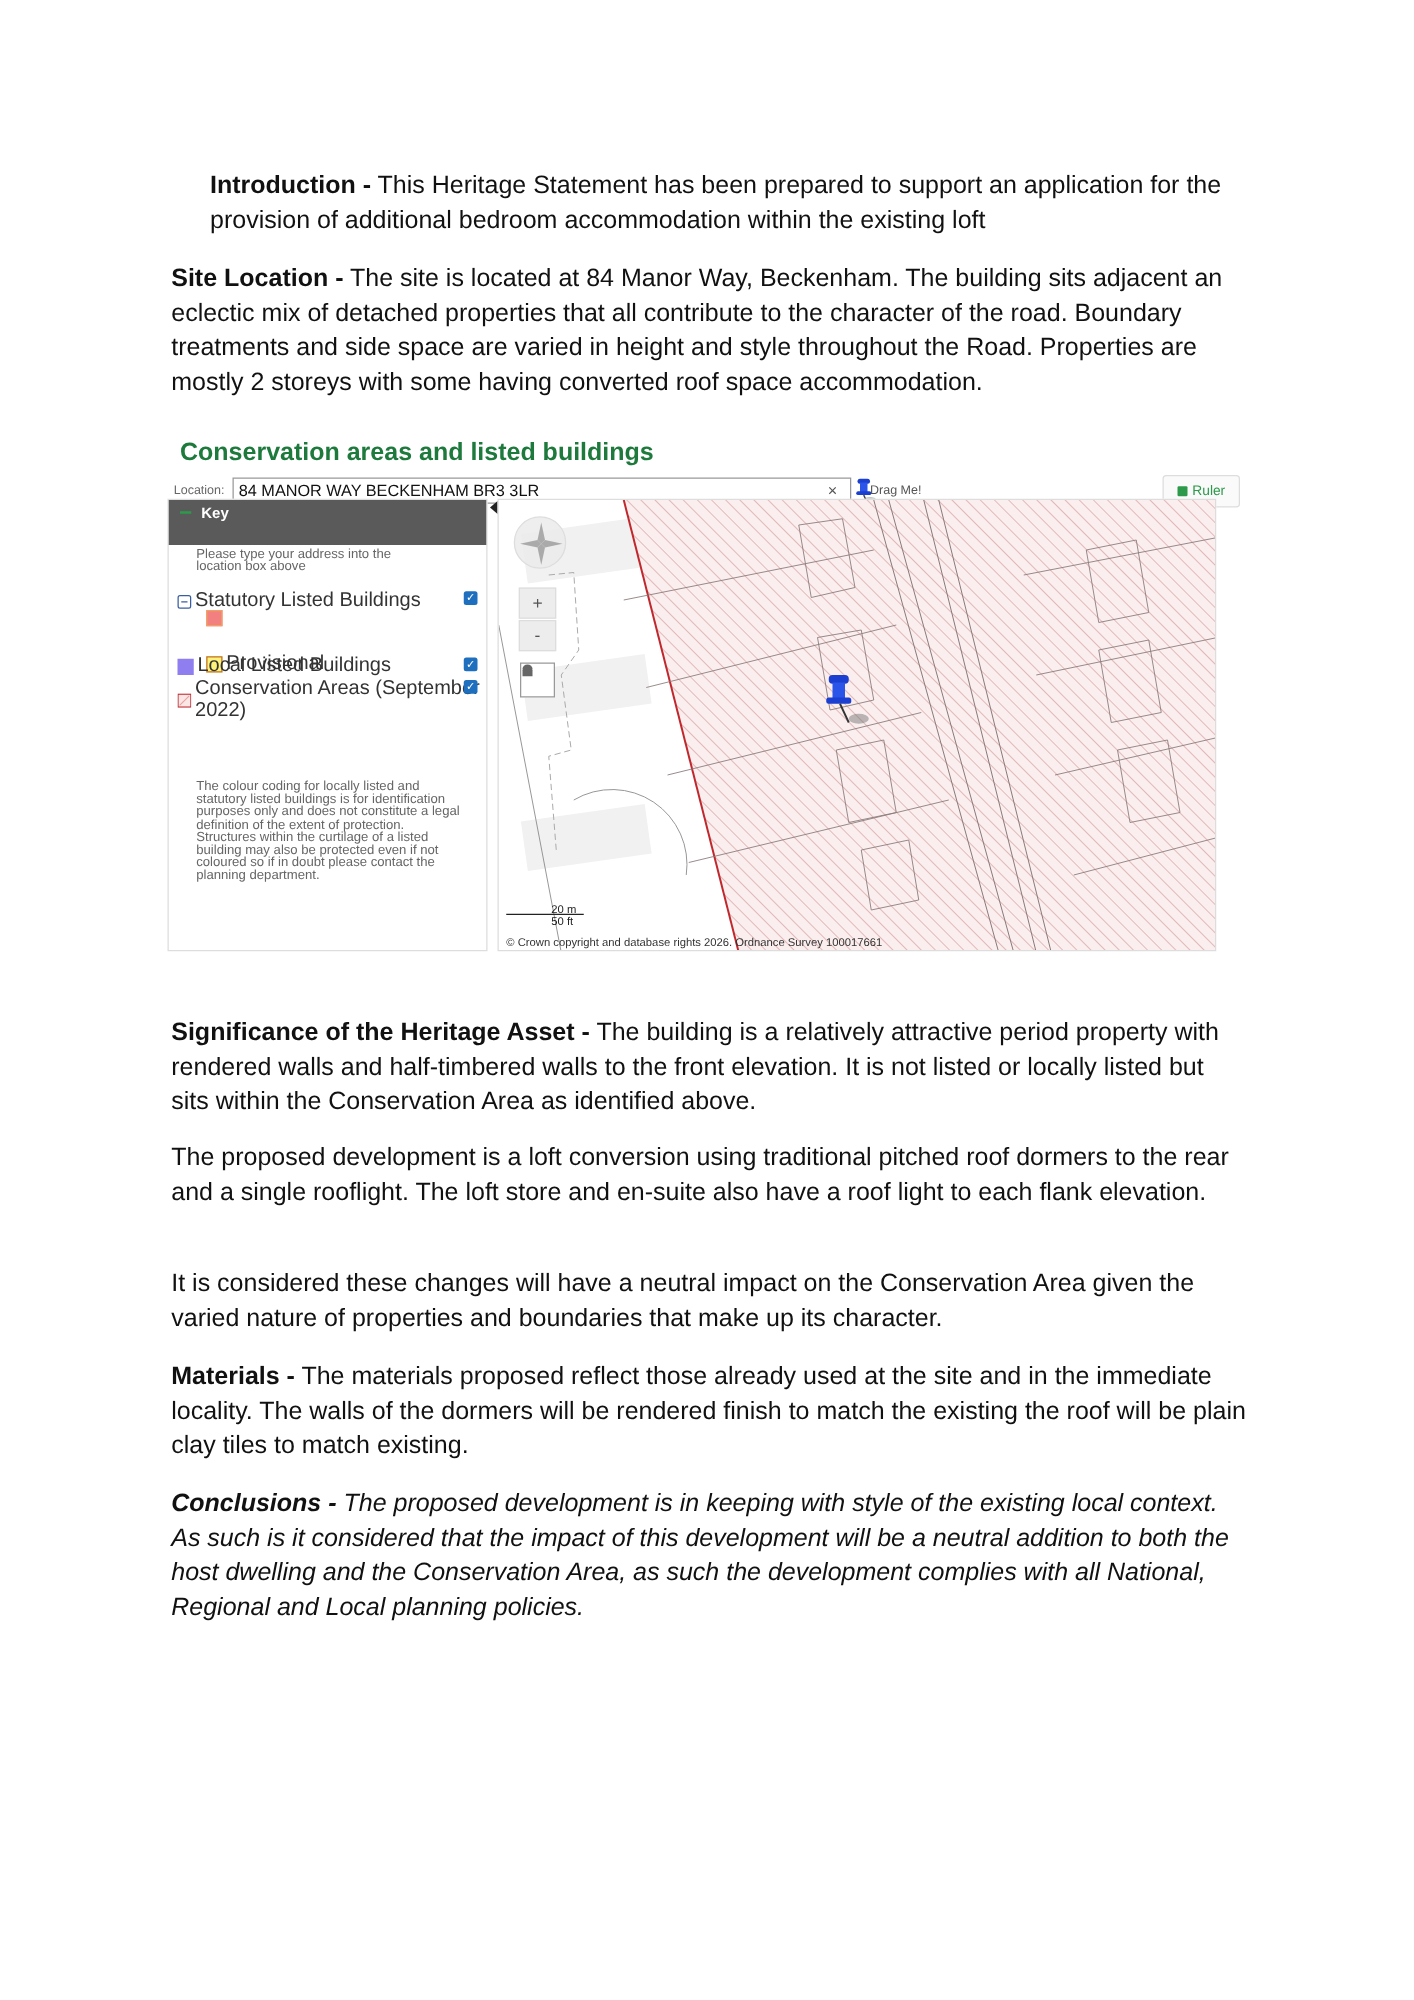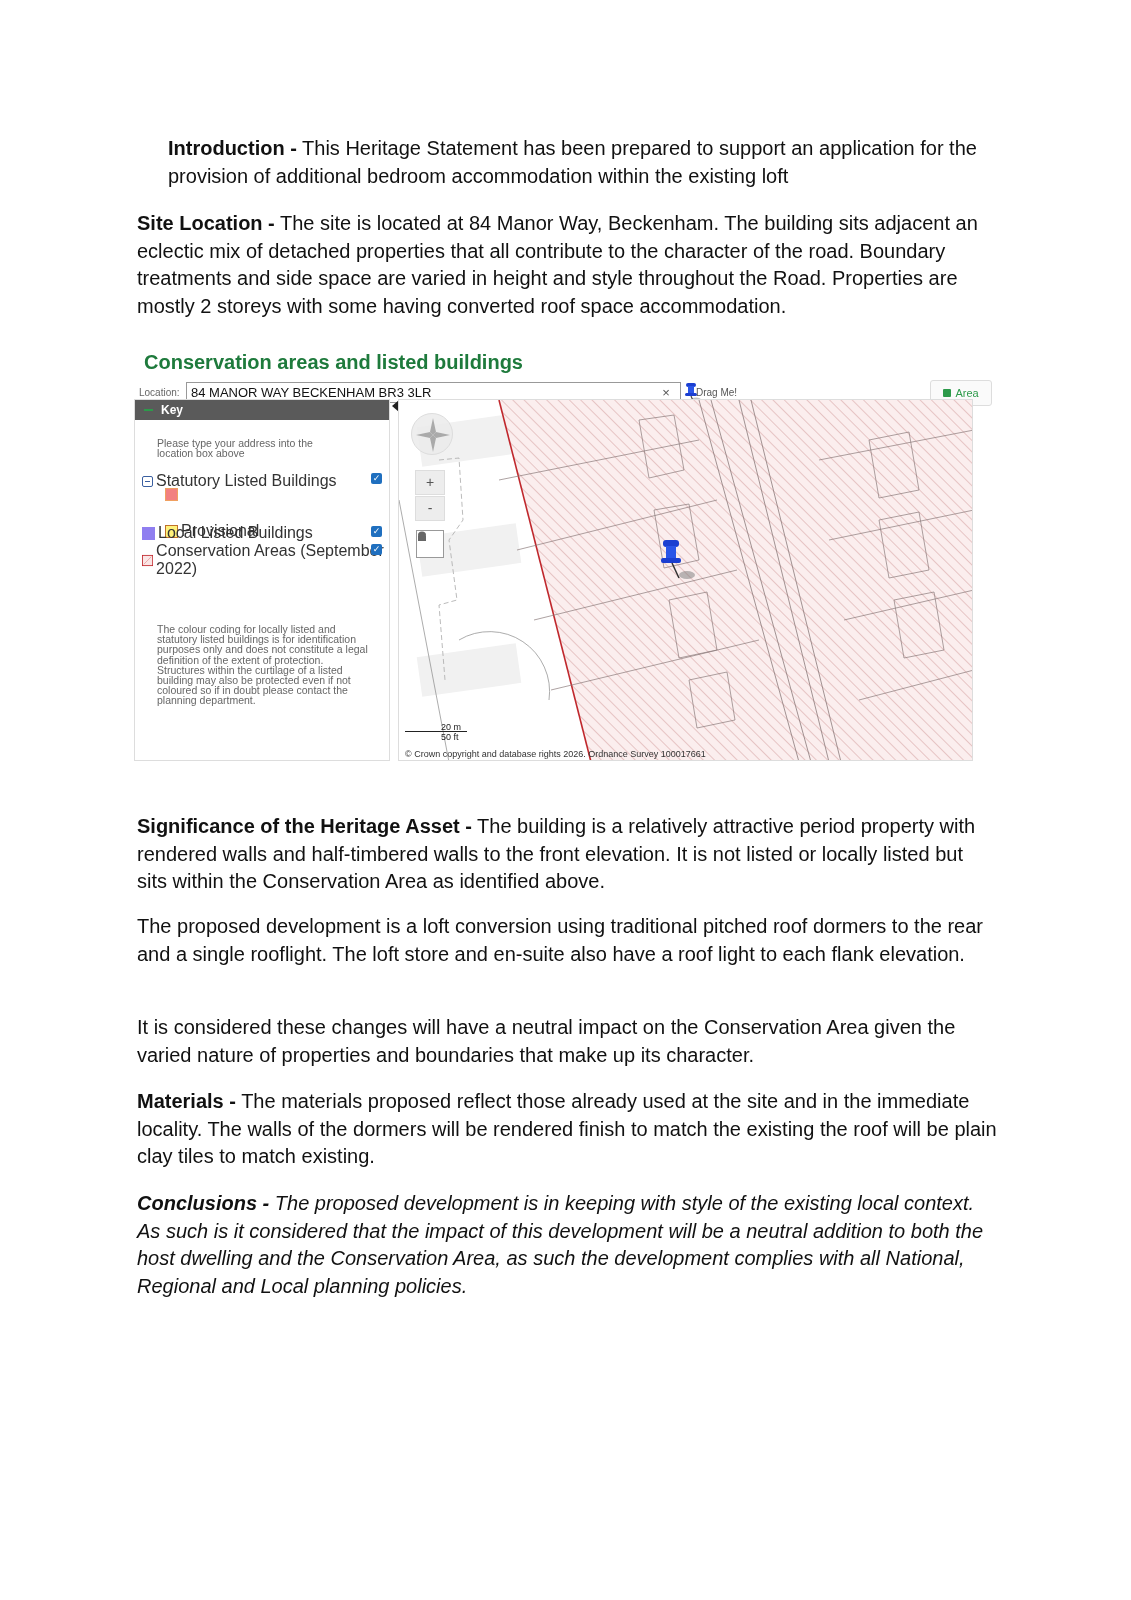--- a/index.html
+++ b/index.html
@@ -22,21 +22,21 @@
     .fig-title { position: absolute; left: 10px; top: 8px; font-size: 20px; font-weight: bold; color: #1e7a3c; white-space: nowrap; }
     .loc-label { position: absolute; left: 5px; top: 44px; font-size: 10px; color: #666; }
     .loc-input { position: absolute; left: 52px; top: 39px; width: 495px; height: 21px; border: 1px solid #999; background: #fff; font-size: 13px; padding: 1px 4px; color: #111; font-family: "Liberation Sans", sans-serif; }
     .loc-clear { position: absolute; left: 522px; top: 39px; font-size: 13px; color: #555; cursor: pointer; width: 20px; text-align: center; line-height: 21px; }
     .pin-icon { position: absolute; left: 548px; top: 38px; width: 22px; height: 24px; }
     .drag-label { position: absolute; left: 562px; top: 44px; font-size: 10px; color: #555; }
     .ruler-btn { position: absolute; left: 796px; top: 37px; width: 62px; height: 26px; border: 1px solid #ddd; border-radius: 3px; background: #fafafa; font-size: 11px; color: #2c9a4a; display: flex; align-items: center; justify-content: center; gap: 4px; cursor: pointer; }
     .ruler-sq { width: 8px; height: 8px; background: #2c9a4a; border-radius: 1px; display: inline-block; }
 
     .key-panel { position: absolute; left: 0; top: 56px; width: 256px; height: 362px; border: 1px solid #ddd; background: #fff; }
-    .key-header { position: absolute; left: 0; top: 0; width: 100%; height: 20px; background: #5a5a5a; color: #fff; font-size: 12px; font-weight: bold; line-height: 20px; padding-left: 26px; cursor: pointer; }
+    .key-header { position: absolute; left: 0; top: 0; width: 100%; height: 36px; background: #5a5a5a; color: #fff; font-size: 12px; font-weight: bold; line-height: 20px; padding-left: 26px; cursor: pointer; }
     .key-minus { position: absolute; left: 9px; top: 9px; width: 9px; height: 2px; background: #2c9a4a; }
     .key-hint { position: absolute; left: 22px; top: 38px; width: 190px; font-size: 10.5px; line-height: 10px; color: #666; }
     .key-row { position: absolute; left: 7px; font-size: 16px; color: #333; display: flex; align-items: center; gap: 3px; }
     .chk { position: absolute; left: 236px; width: 11px; height: 11px; background: #1f6fbf; border-radius: 2px; color: #fff; font-size: 9px; line-height: 11px; text-align: center; cursor: pointer; }
     .collapse-box { width: 11px; height: 11px; border: 1px solid #3a5fa0; border-radius: 2px; position: relative; display: inline-block; }
     .collapse-box::after { content: ""; position: absolute; left: 2px; top: 4px; width: 5px; height: 1px; background: #3a5fa0; }
     .swatch { width: 13px; height: 13px; display: inline-block; }
     .key-note { position: absolute; left: 22px; top: 224px; width: 215px; font-size: 10.5px; line-height: 10.2px; color: #666; }
 
     .map { position: absolute; left: 264px; top: 56px; width: 575px; height: 362px; overflow: hidden; border: 1px solid #ddd; background: #fff; }
@@ -64,21 +64,21 @@
   <svg class="pin-icon" viewBox="0 0 22 24">
     <ellipse cx="14" cy="19" rx="5" ry="2.5" fill="#999" opacity="0.6"></ellipse>
     <rect x="4" y="2" width="10" height="4" rx="2" fill="#1b3fd1"></rect>
     <rect x="6" y="5" width="6" height="8" fill="#2a55e8"></rect>
     <rect x="3" y="12" width="12" height="3" rx="1.5" fill="#1b3fd1"></rect>
     <line x1="9" y1="15" x2="12" y2="22" stroke="#444" stroke-width="1.2"></line>
   </svg>
   <div class="drag-label">Drag Me!</div>
   <div class="ruler-btn">
     <span class="ruler-sq"></span>
-    <span>Area</span>
+    <span>Ruler</span>
   </div>
 
   <div class="key-panel">
     <div class="key-header">
       <span class="key-minus"></span>
       <span>Key</span>
     </div>
     <div class="key-hint">Please type your address into the location box above</div>
 
     <div class="key-row" style="top:72px;">

